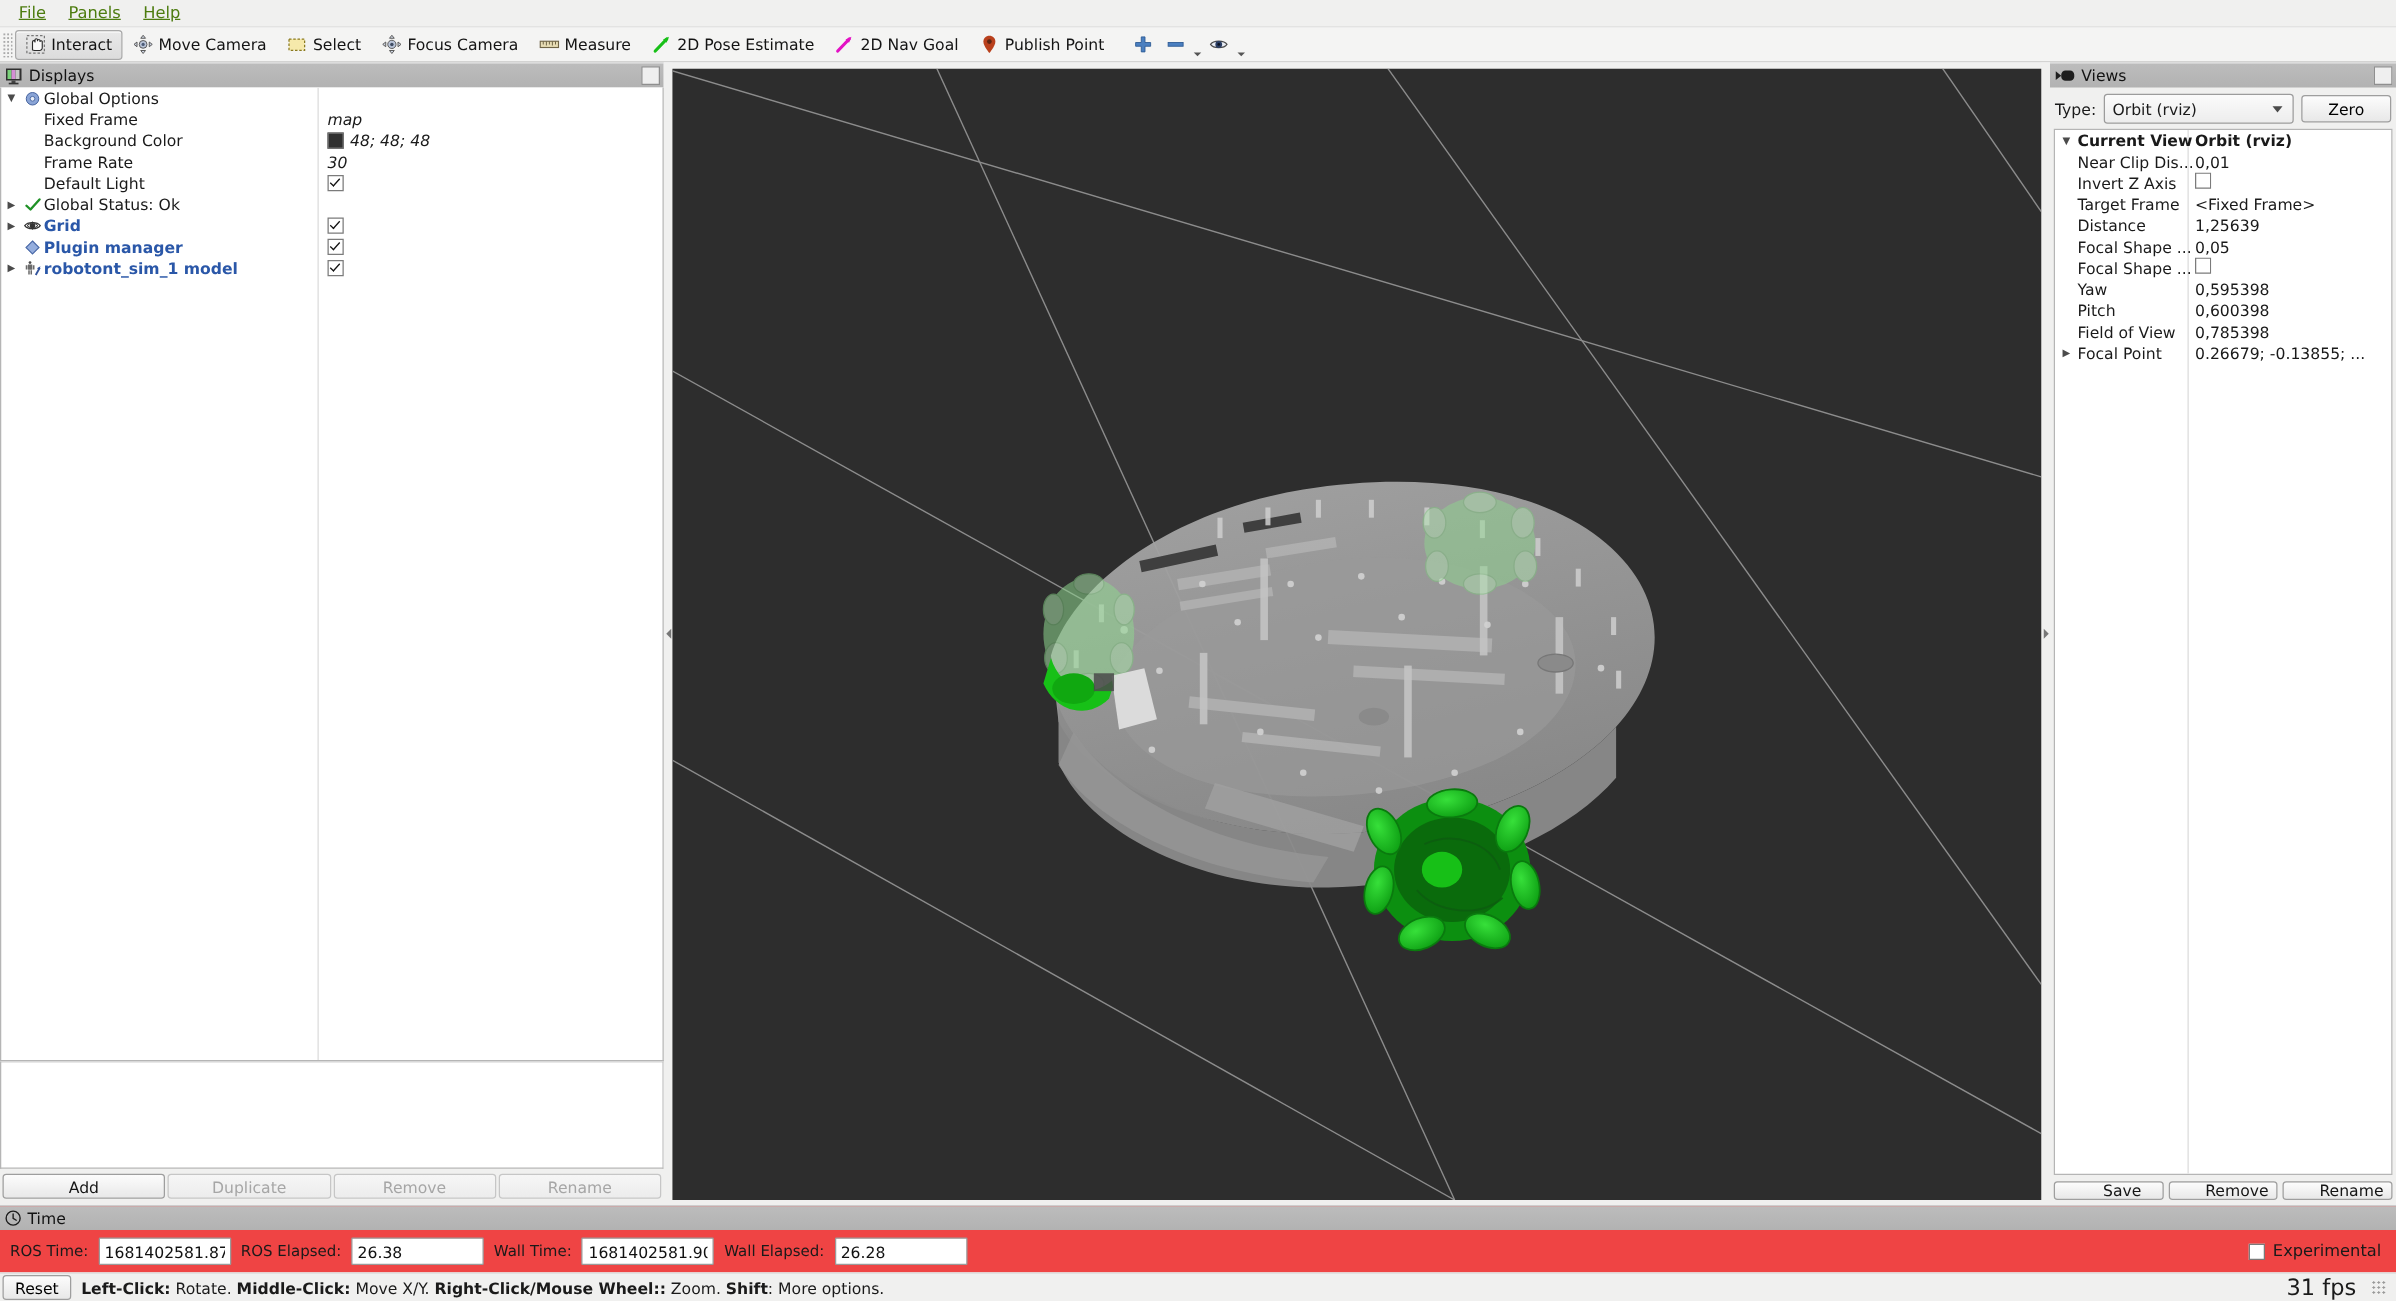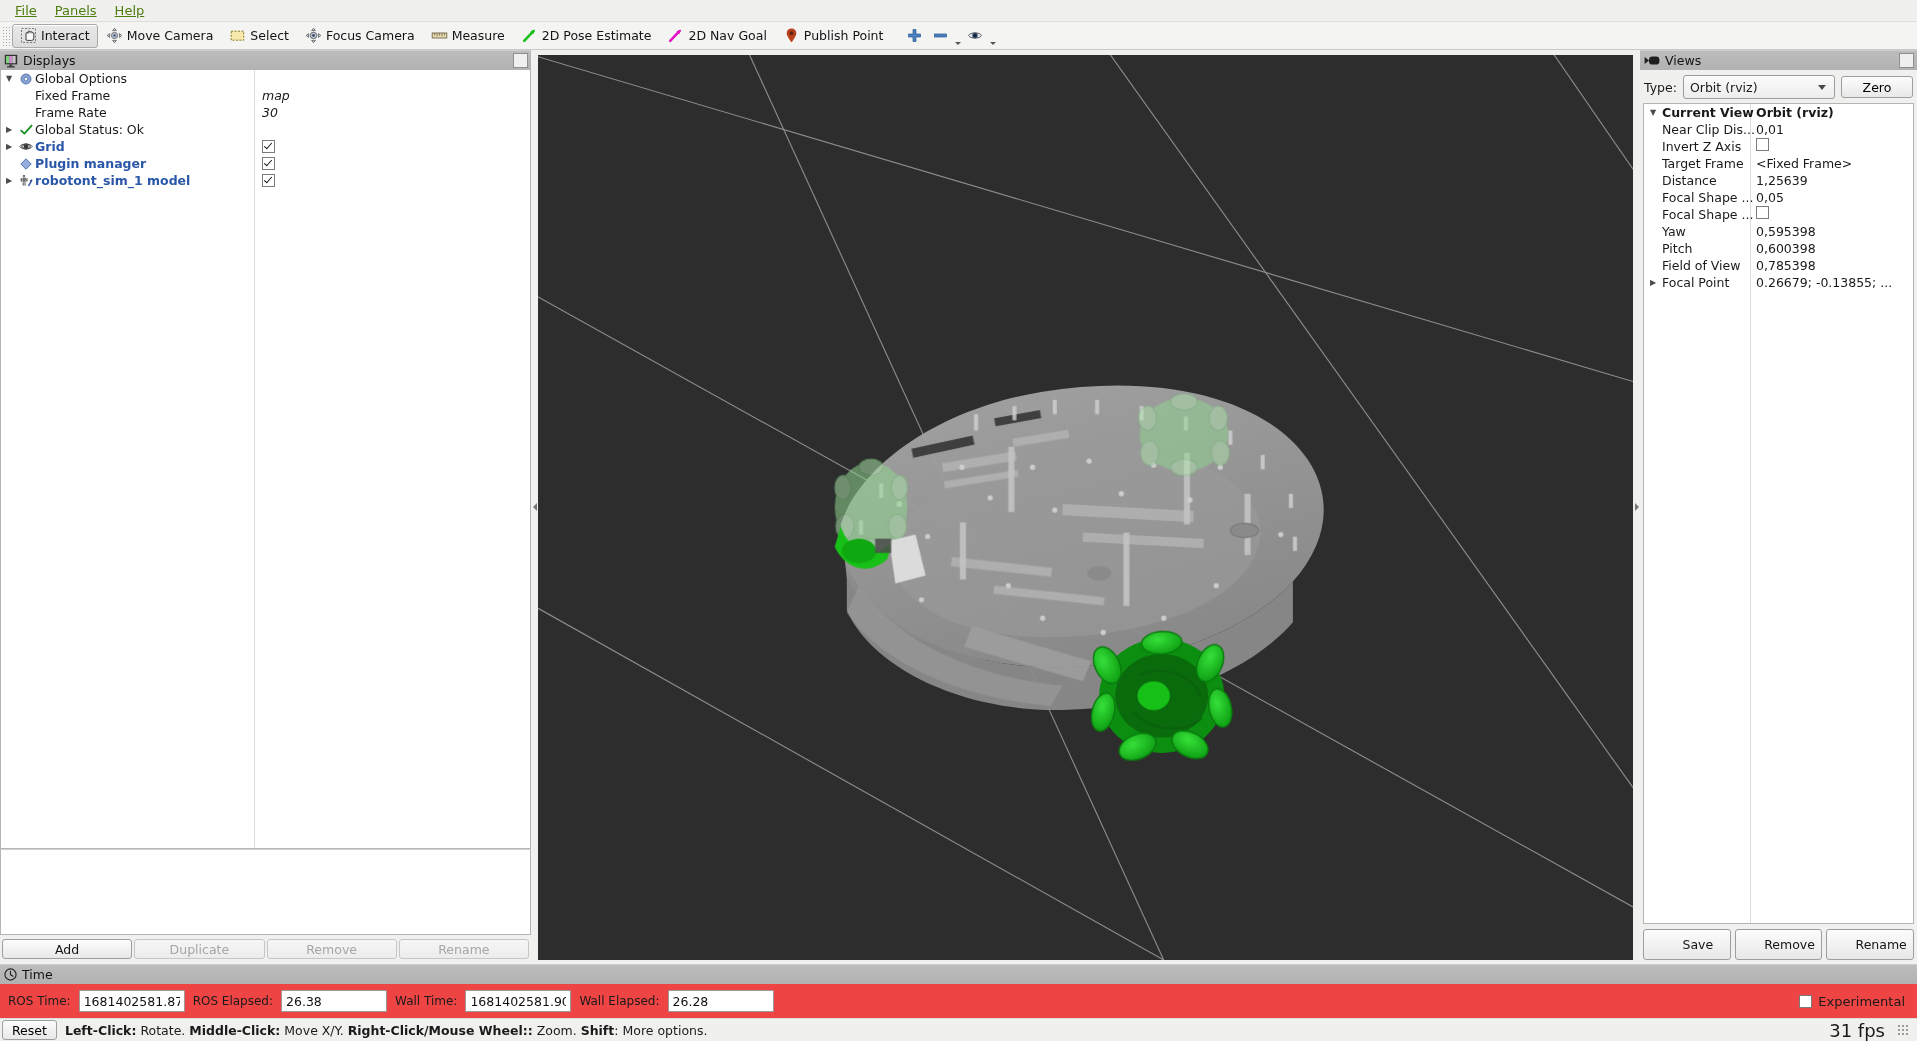--- a/index.html
+++ b/index.html
@@ -296,21 +296,21 @@
   }
   .vrow {
     display:flex; align-items:center; height:17px; font-size:12.5px; line-height:17px; white-space:nowrap;
     position: relative; z-index: 2;
   }
   .vrow .vleft { width:106px; flex:none; display:flex; align-items:center; }
   .vrow .vtwist { width:18px; text-align:center; flex:none; color:#4b4b4b; font-size:8px; }
   .vrow .vval { padding-left:6px; overflow:hidden; text-overflow: ellipsis; }
   .vrow.header .vleft, .vrow.header .vval { font-weight: bold; }
   .views-btns { display:flex; gap:4px; padding:5px 3px 4px 3px; flex:none; }
-  .views-btns .qbtn { height: 31px; padding-left: 28px; }
+  .views-btns .qbtn { height: 15px; padding-left: 28px; }
 
   
   .time-panel { flex: none; background: #ef4444; }
   .time-body {
     display:flex; align-items:center; gap:8px;
     padding: 6px 0 6px 8px;
     flex: none;
   }
   .tfield-label { font-size:12px; white-space:nowrap; }
   .tinput {
@@ -510,30 +510,51 @@
 
           <div class="trow">
             <div class="tleft">
               <span class="twist"></span>
               <span class="tico"></span>
               <span class="tlabel">Fixed Frame</span>
             </div>
             <div class="tval">map</div>
           </div>
 
+          <div class="trow">
+            <div class="tleft">
+              <span class="twist"></span>
+              <span class="tico"></span>
+              <span class="tlabel">Background Color</span>
+            </div>
+            <div class="tval">
+              <span class="swatch"></span>
+              <span>48; 48; 48</span>
+            </div>
+          </div>
 
           <div class="trow">
             <div class="tleft">
               <span class="twist"></span>
               <span class="tico"></span>
               <span class="tlabel">Frame Rate</span>
             </div>
             <div class="tval">30</div>
           </div>
 
+          <div class="trow">
+            <div class="tleft">
+              <span class="twist"></span>
+              <span class="tico"></span>
+              <span class="tlabel">Default Light</span>
+            </div>
+            <div class="tval">
+              <span class="cbx on"></span>
+            </div>
+          </div>
 
           <div class="trow">
             <div class="tleft">
               <span class="twist">▶</span>
               <span class="tico">
                 <svg width="13" height="12" viewBox="0 0 13 12">
                   <path d="M1.2 6.6 L4.4 9.6 L11.6 1.6" fill="none" stroke="#1f9126" stroke-width="1.9" stroke-linecap="round" stroke-linejoin="round"></path>
                 </svg>
               </span>
               <span class="tlabel">Global Status: Ok</span>

